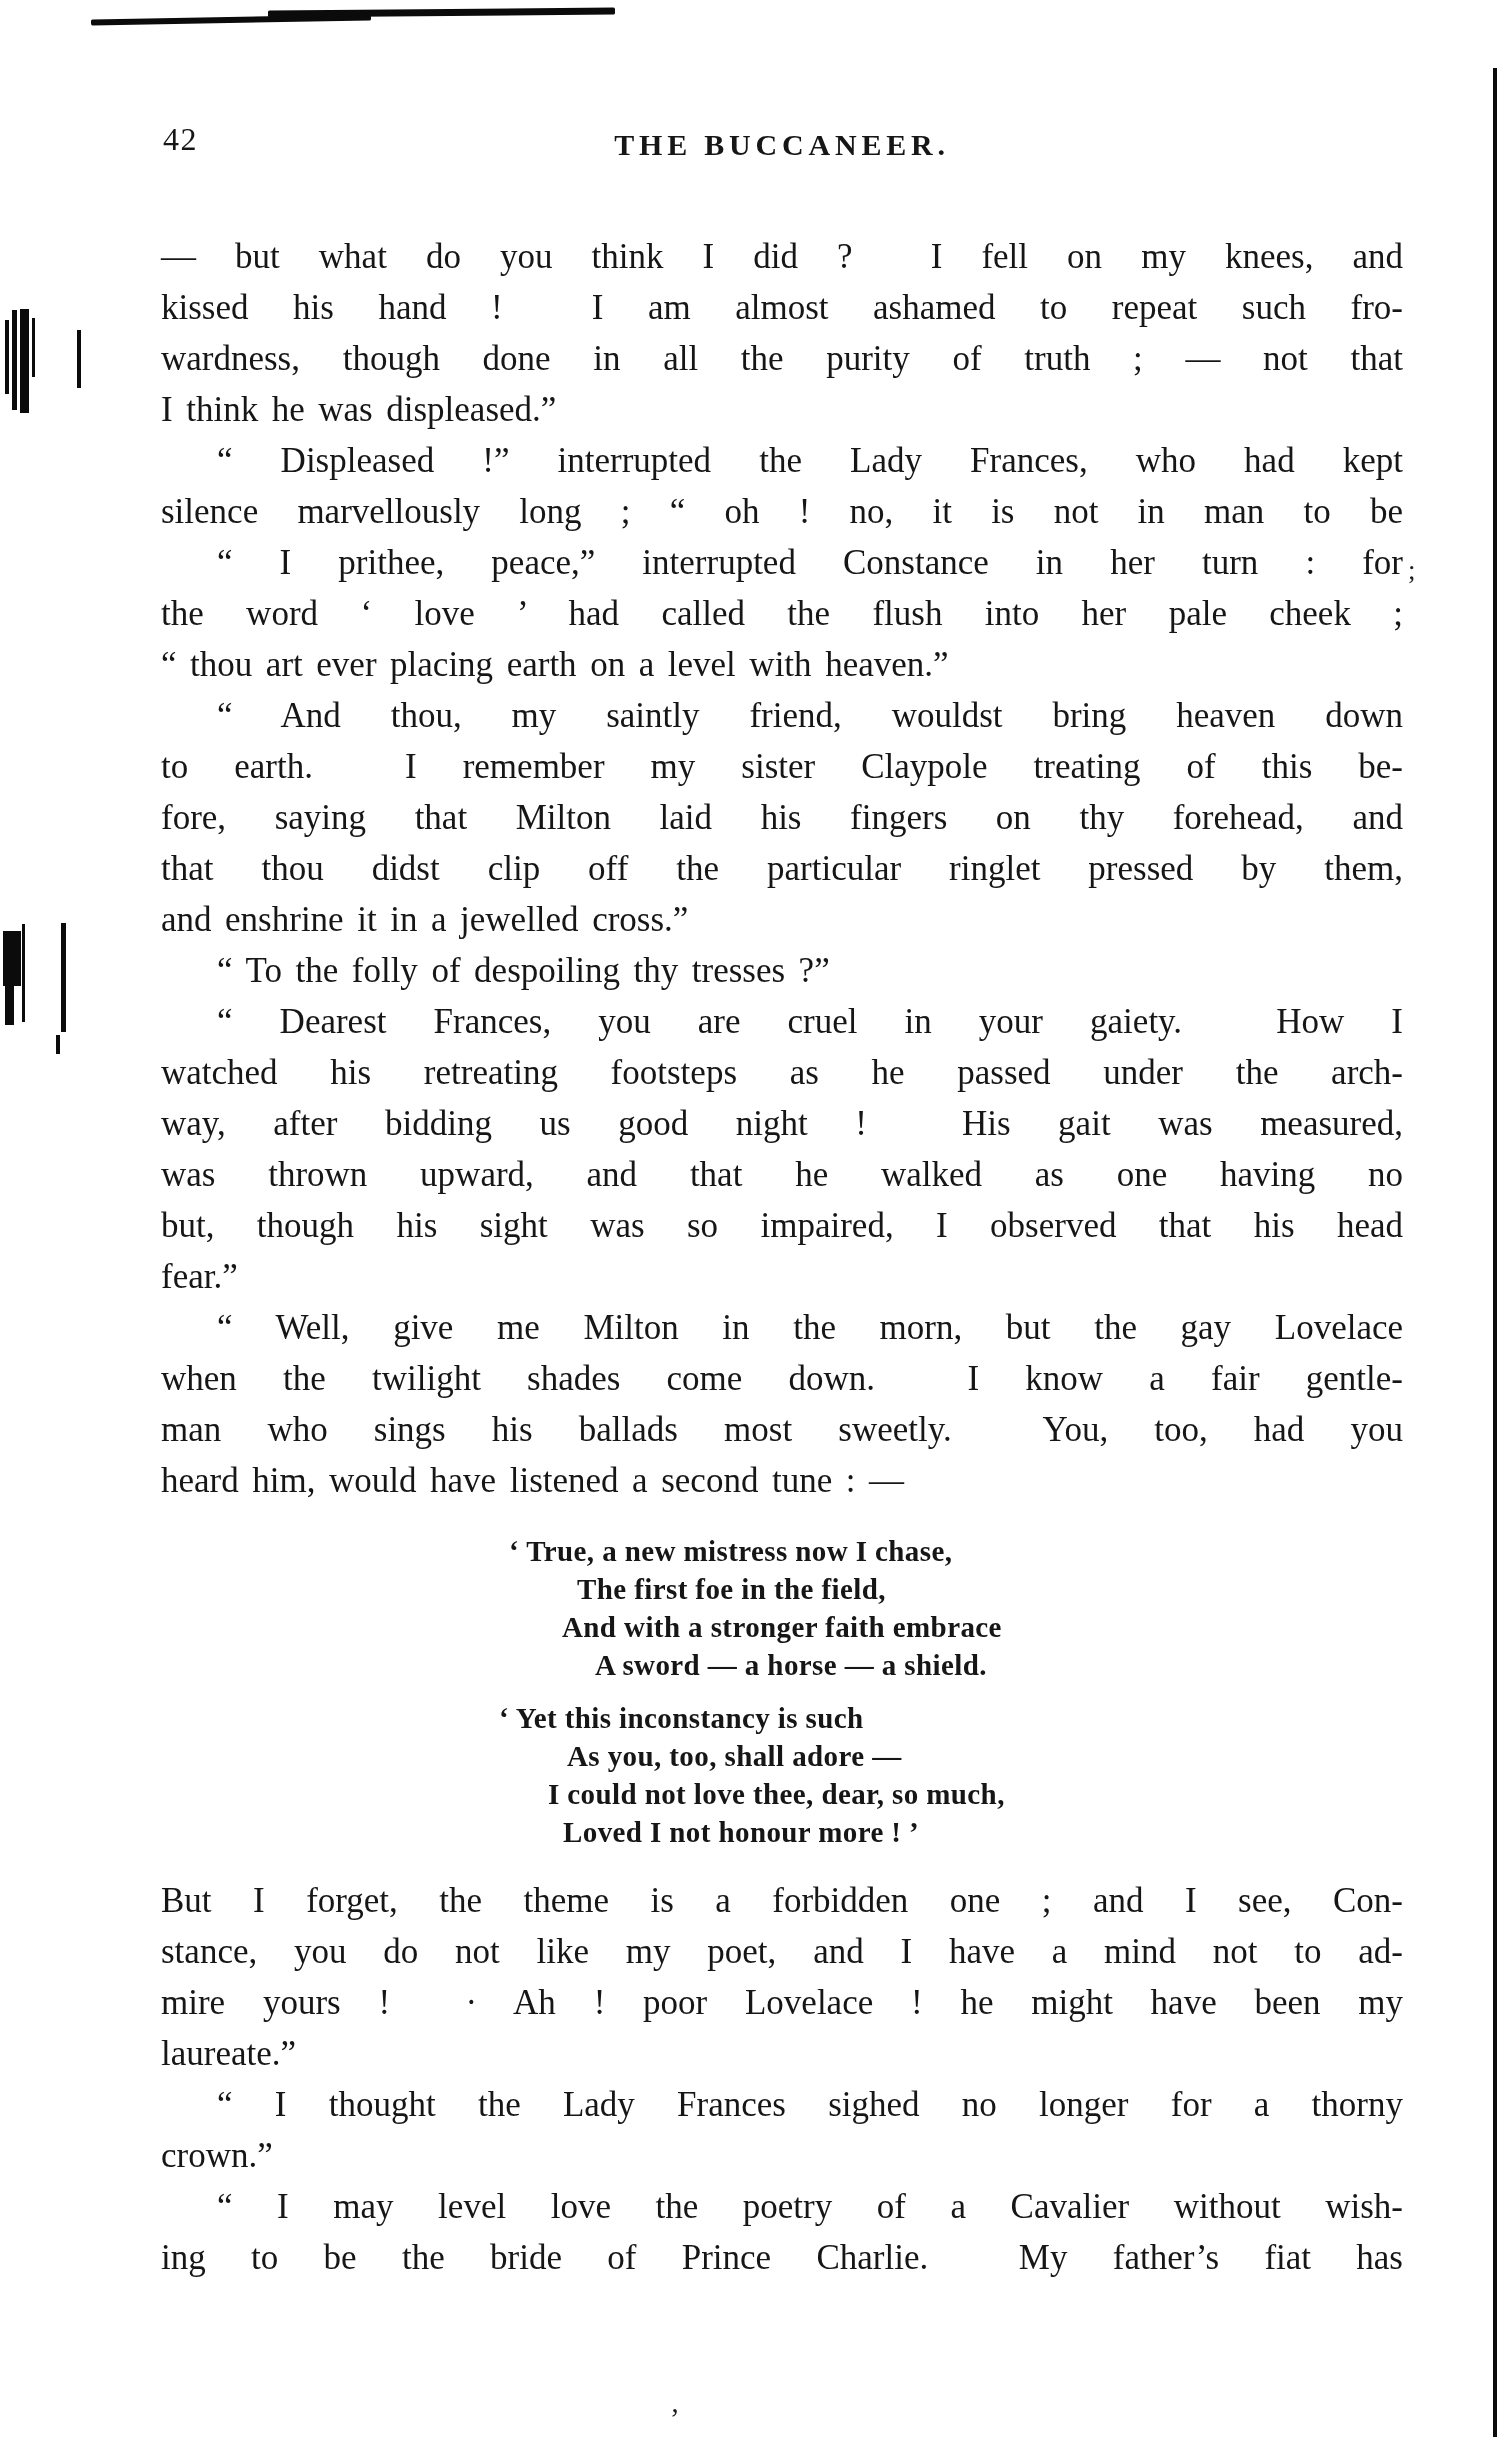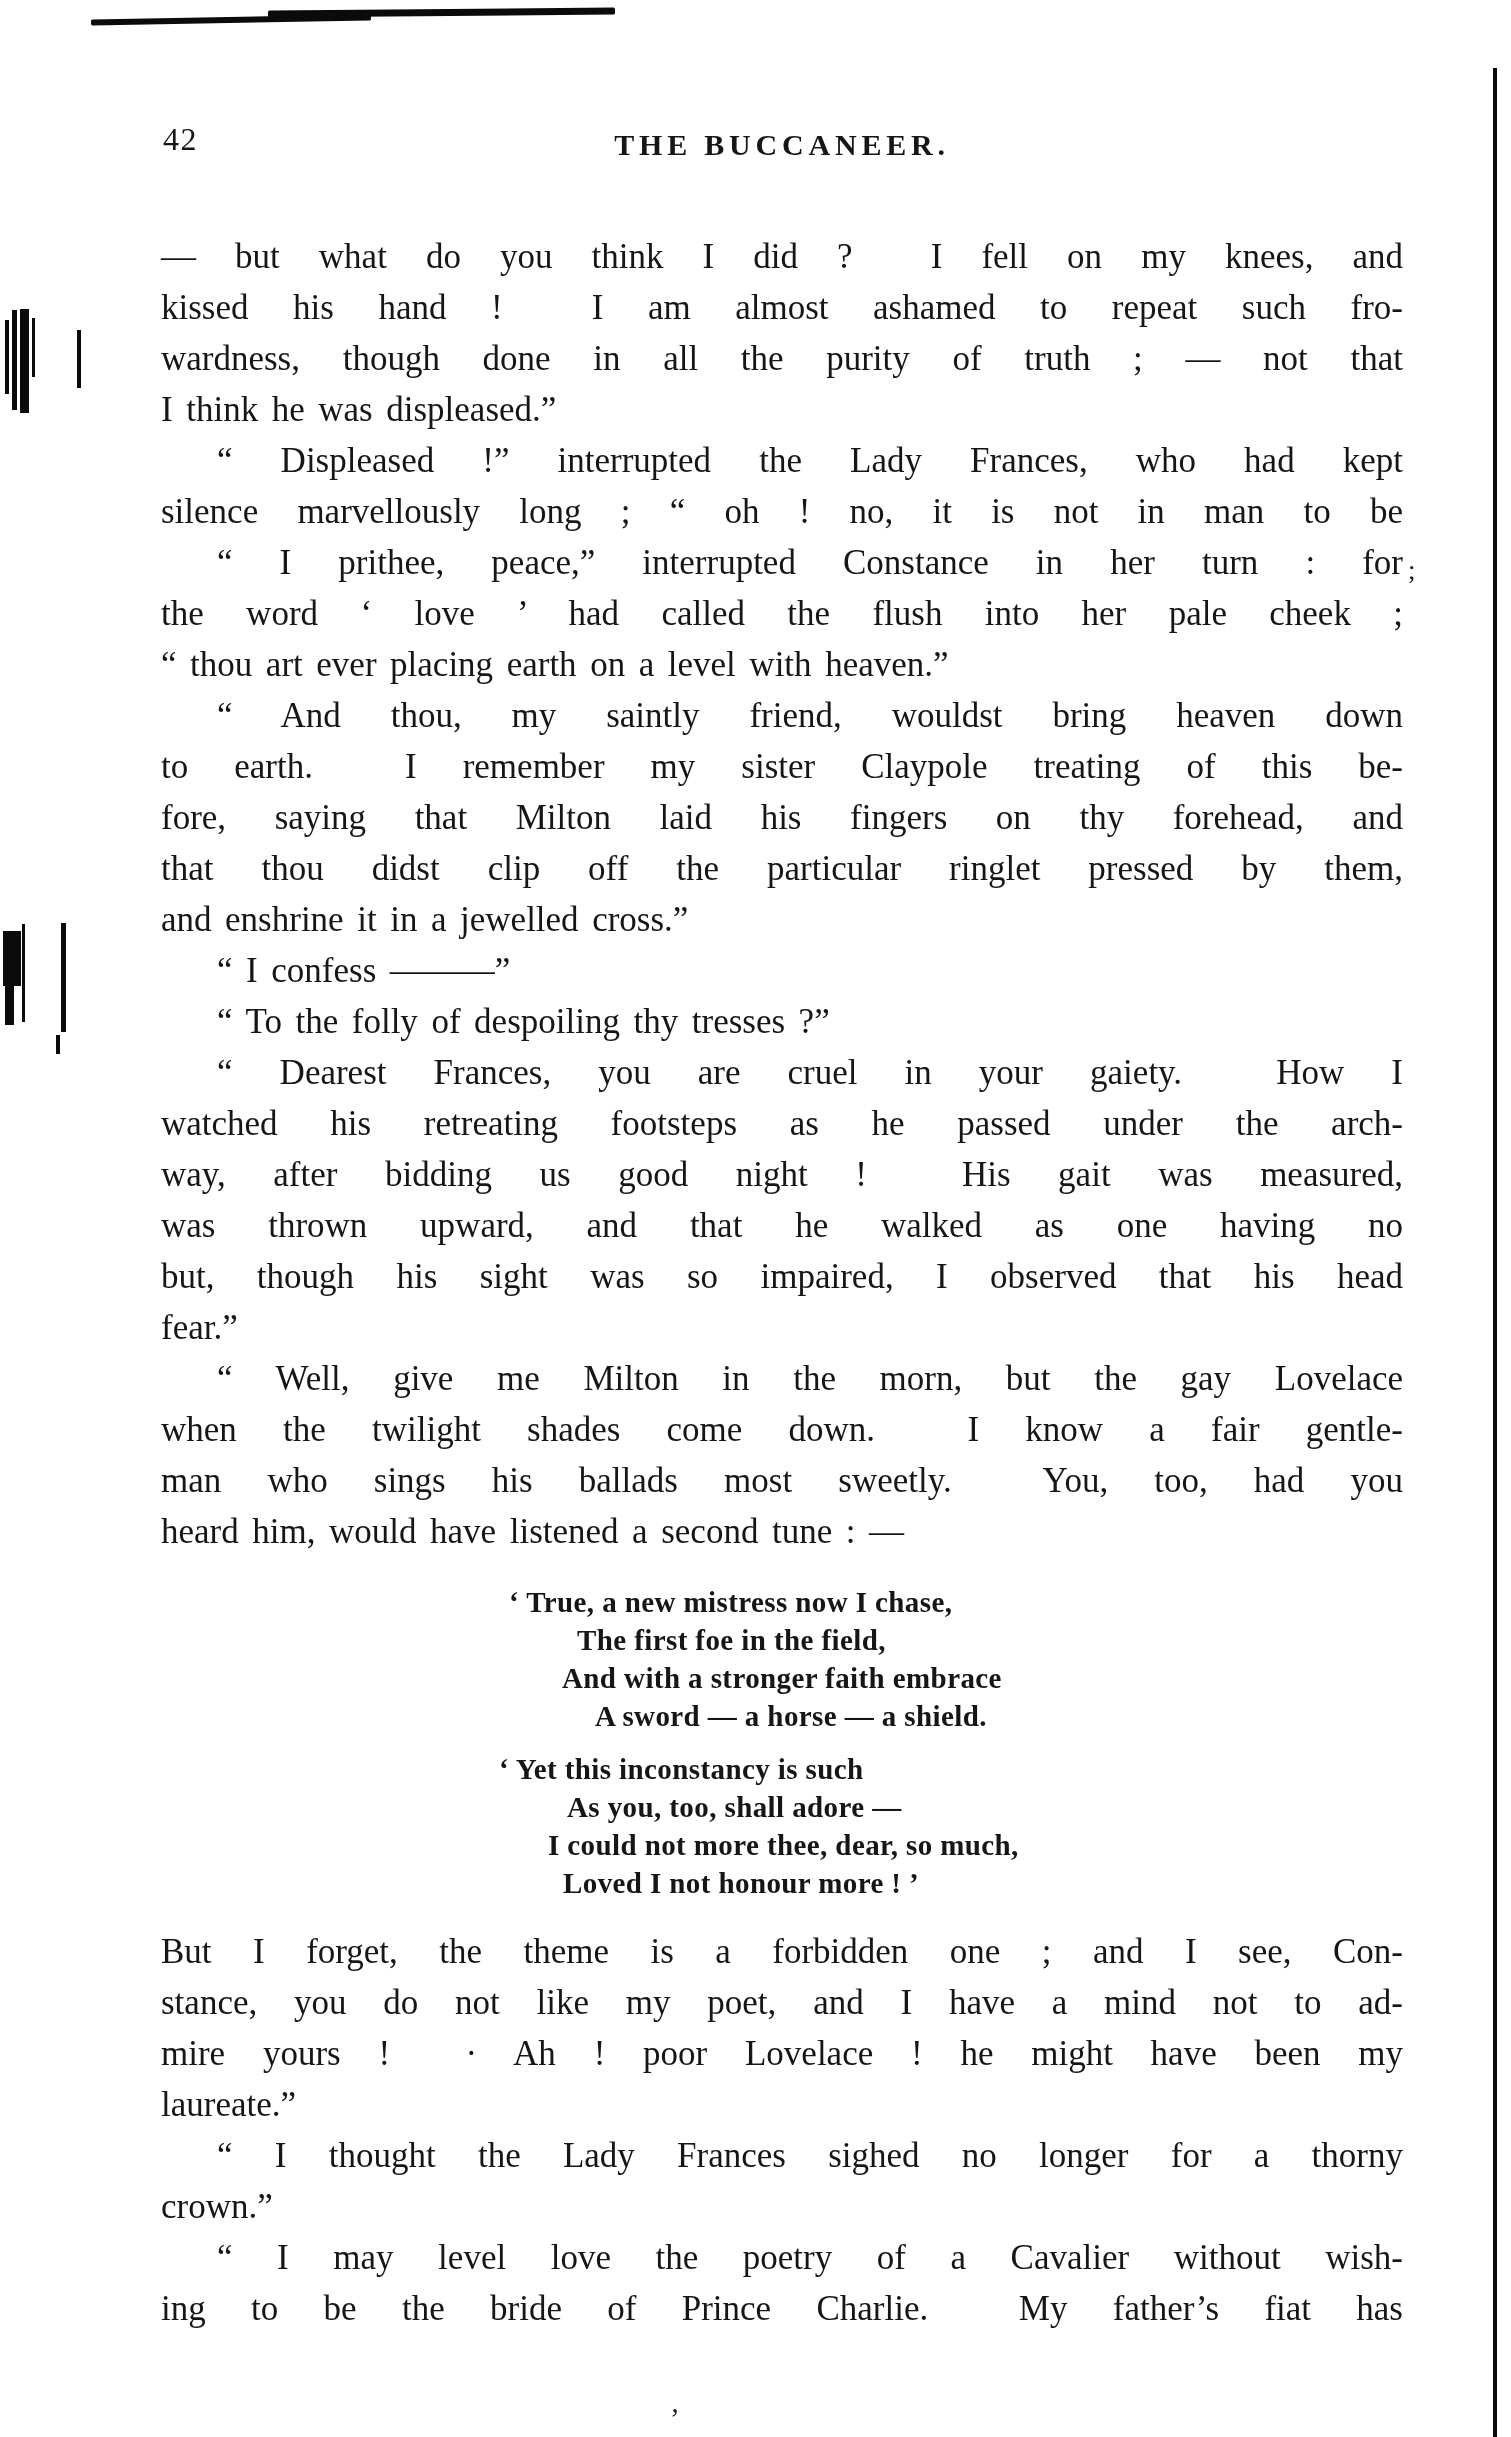--- a/index.html
+++ b/index.html
@@ -74,21 +74,20 @@
     <div class="ln j ind">“ Displeased !” interrupted the Lady Frances, who had kept</div>
     <div class="ln j">silence marvellously long ; “ oh ! no, it is not in man to be</div>
     <div class="ln j ind">“ I prithee, peace,” interrupted Constance in her turn : for</div>
     <div class="ln j">the word ‘ love ’ had called the flush into her pale cheek ;</div>
     <div class="ln">“ thou art ever placing earth on a level with heaven.”</div>
     <div class="ln j ind">“ And thou, my saintly friend, wouldst bring heaven down</div>
     <div class="ln j">to earth.&nbsp; I remember my sister Claypole treating of this be-</div>
     <div class="ln j">fore, saying that Milton laid his fingers on thy forehead, and</div>
     <div class="ln j">that thou didst clip off the particular ringlet pressed by them,</div>
     <div class="ln">and enshrine it in a jewelled cross.”</div>
-    <div class="ln ind">“ I confess ———”</div>
     <div class="ln ind">“ To the folly of despoiling thy tresses ?”</div>
     <div class="ln j ind">“ Dearest Frances, you are cruel in your gaiety.&nbsp; How I</div>
     <div class="ln j">watched his retreating footsteps as he passed under the arch-</div>
     <div class="ln j">way, after bidding us good night !&nbsp; His gait was measured,</div>
     <div class="ln j">was thrown upward, and that he walked as one having no</div>
     <div class="ln j">but, though his sight was so impaired, I observed that his head</div>
     <div class="ln">fear.”</div>
     <div class="ln j ind">“ Well, give me Milton in the morn, but the gay Lovelace</div>
     <div class="ln j">when the twilight shades come down.&nbsp; I know a fair gentle-</div>
     <div class="ln j">man who sings his ballads most sweetly.&nbsp; You, too, had you</div>
@@ -97,21 +96,21 @@
     <div class="poem">
       <div class="stanza1">
         <div class="pline" style="margin-left:348px;">‘ True, a new mistress now I chase,</div>
         <div class="pline" style="margin-left:416px;">The first foe in the field,</div>
         <div class="pline" style="margin-left:401px;">And with a stronger faith embrace</div>
         <div class="pline" style="margin-left:434px;">A sword — a horse — a shield.</div>
       </div>
       <div class="stanza2">
         <div class="pline" style="margin-left:338px;">‘ Yet this inconstancy is such</div>
         <div class="pline" style="margin-left:406px;">As you, too, shall adore —</div>
-        <div class="pline" style="margin-left:387px;">I could not more thee, dear, so much,</div>
+        <div class="pline" style="margin-left:387px;">I could not love thee, dear, so much,</div>
         <div class="pline" style="margin-left:402px;">Loved I not honour more ! ’</div>
       </div>
     </div>
 
     <div class="ln j">But I forget, the theme is a forbidden one ; and I see, Con-</div>
     <div class="ln j">stance, you do not like my poet, and I have a mind not to ad-</div>
     <div class="ln j">mire yours !&nbsp; · Ah ! poor Lovelace ! he might have been my</div>
     <div class="ln">laureate.”</div>
     <div class="ln j ind">“ I thought the Lady Frances sighed no longer for a thorny</div>
     <div class="ln">crown.”</div>

